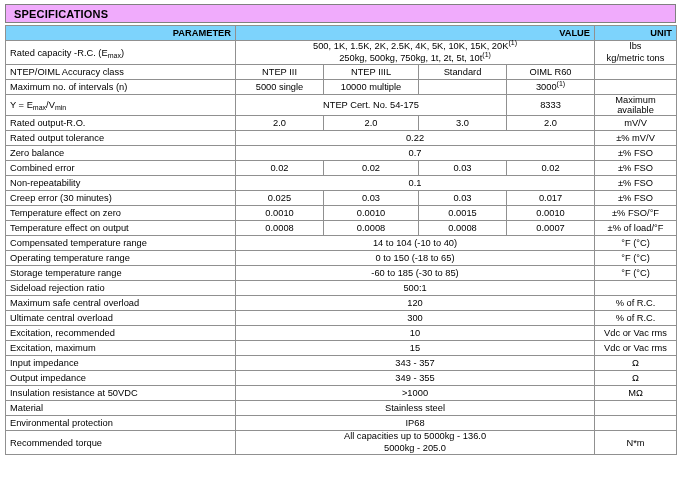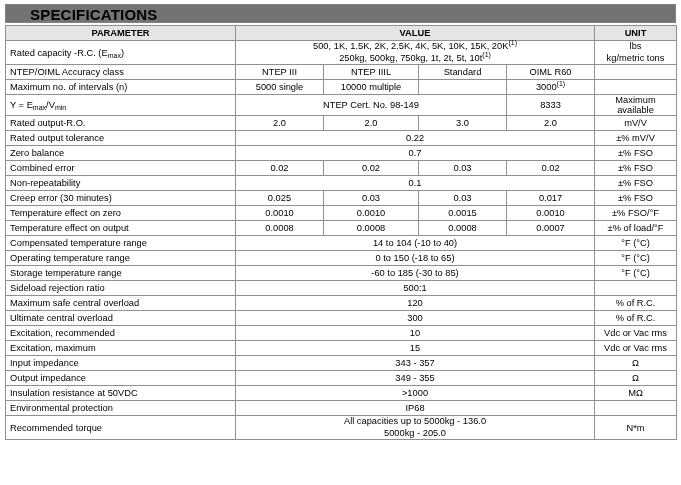--- a/index.html
+++ b/index.html
@@ -16,47 +16,47 @@
     overflow: hidden;
   }
   .sheet {
     width: 681px;
     height: 485px;
     box-sizing: border-box;
     padding: 4px 5px 0 5px;
   }
   .title-bar {
     border: 1px solid #808080;
-    background: #737373;
+    background: #f0abfc;
     height: 19px;
     line-height: 19px;
-    padding-left: 24px;
+    padding-left: 8px;
     font-weight: bold;
-    font-size: 15px;
+    font-size: 11px;
     letter-spacing: 0.2px;
     box-sizing: border-box;
   }
   table.spec {
     border-collapse: collapse;
     width: 671px;
     table-layout: fixed;
     margin-top: 2px;
   }
   table.spec td {
     border: 1px solid #909090;
     height: 15px;
     padding: 0 4px;
     font-size: 9.3px;
     vertical-align: middle;
     box-sizing: border-box;
   }
   .hdr {
     font-weight: bold;
-    text-align: center;
-    background: #e5e5e5;
+    text-align: right;
+    background: #7dd3fc;
   }
   .lbl {
     text-align: left;
   }
   .ctr {
     text-align: center;
   }
   .tall {
     height: 28px;
   }
@@ -126,21 +126,21 @@
         <td class="lbl">Maximum no. of intervals (n)</td>
         <td class="ctr">5000 single</td>
         <td class="ctr">10000 multiple</td>
         <td class="ctr"></td>
         <td class="ctr"><span>3000</span><sup>(1)</sup></td>
         <td class="ctr"></td>
       </tr>
 
       <tr>
         <td class="lbl"><span>Y = E</span><sub>max</sub><span>/V</span><sub>min</sub></td>
-        <td class="ctr" colspan="3">NTEP Cert. No. 98-149</td>
+        <td class="ctr" colspan="3">NTEP Cert. No. 54-175</td>
         <td class="ctr">8333</td>
         <td class="ctr">Maximum available</td>
       </tr>
 
       <tr>
         <td class="lbl">Rated output-R.O.</td>
         <td class="ctr">2.0</td>
         <td class="ctr">2.0</td>
         <td class="ctr">3.0</td>
         <td class="ctr">2.0</td>
@@ -261,20 +261,25 @@
         <td class="ctr" colspan="4">349 - 355</td>
         <td class="ctr">Ω</td>
       </tr>
 
       <tr>
         <td class="lbl">Insulation resistance at 50VDC</td>
         <td class="ctr" colspan="4">&gt;1000</td>
         <td class="ctr">MΩ</td>
       </tr>
 
+      <tr>
+        <td class="lbl">Material</td>
+        <td class="ctr" colspan="4">Stainless steel</td>
+        <td class="ctr"></td>
+      </tr>
 
       <tr>
         <td class="lbl">Environmental protection</td>
         <td class="ctr" colspan="4">IP68</td>
         <td class="ctr"></td>
       </tr>
 
       <tr>
         <td class="lbl vtall">Recommended torque</td>
         <td class="ctr vtall two-line" colspan="4">

